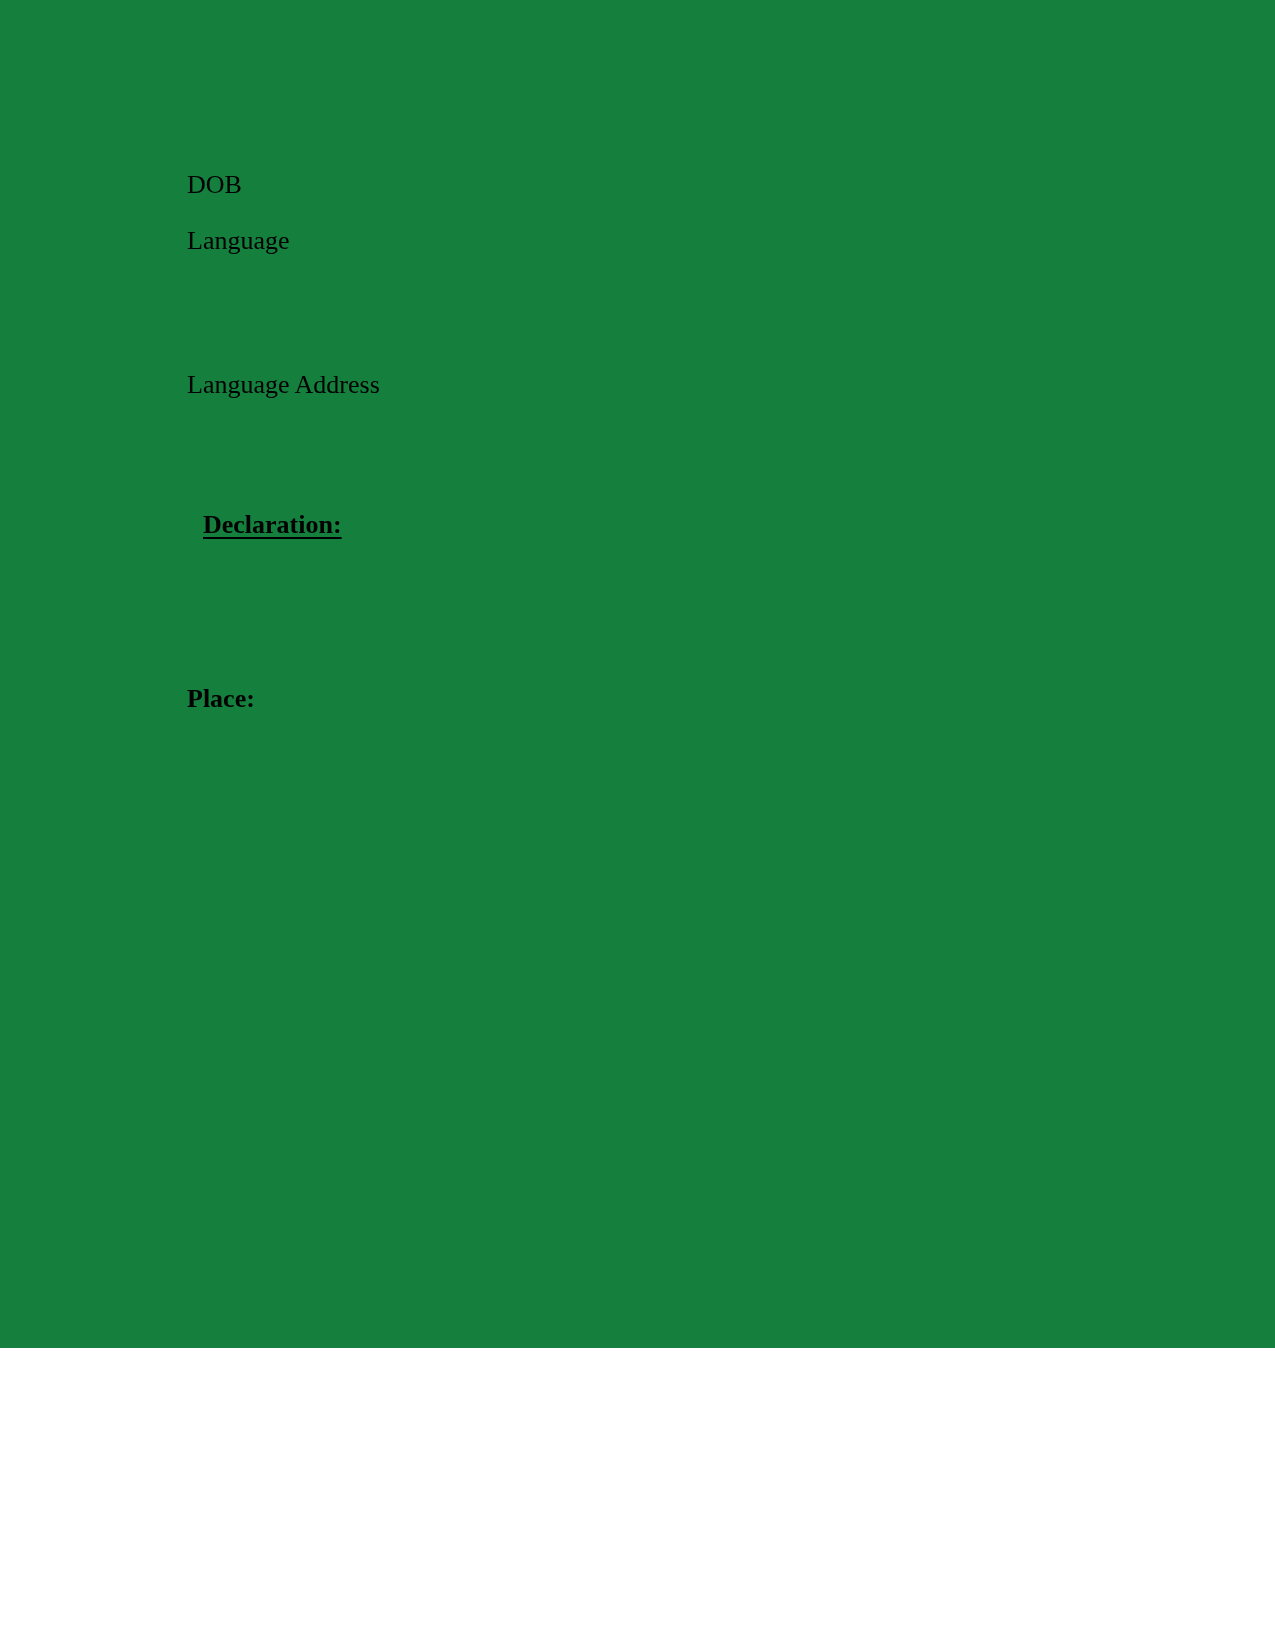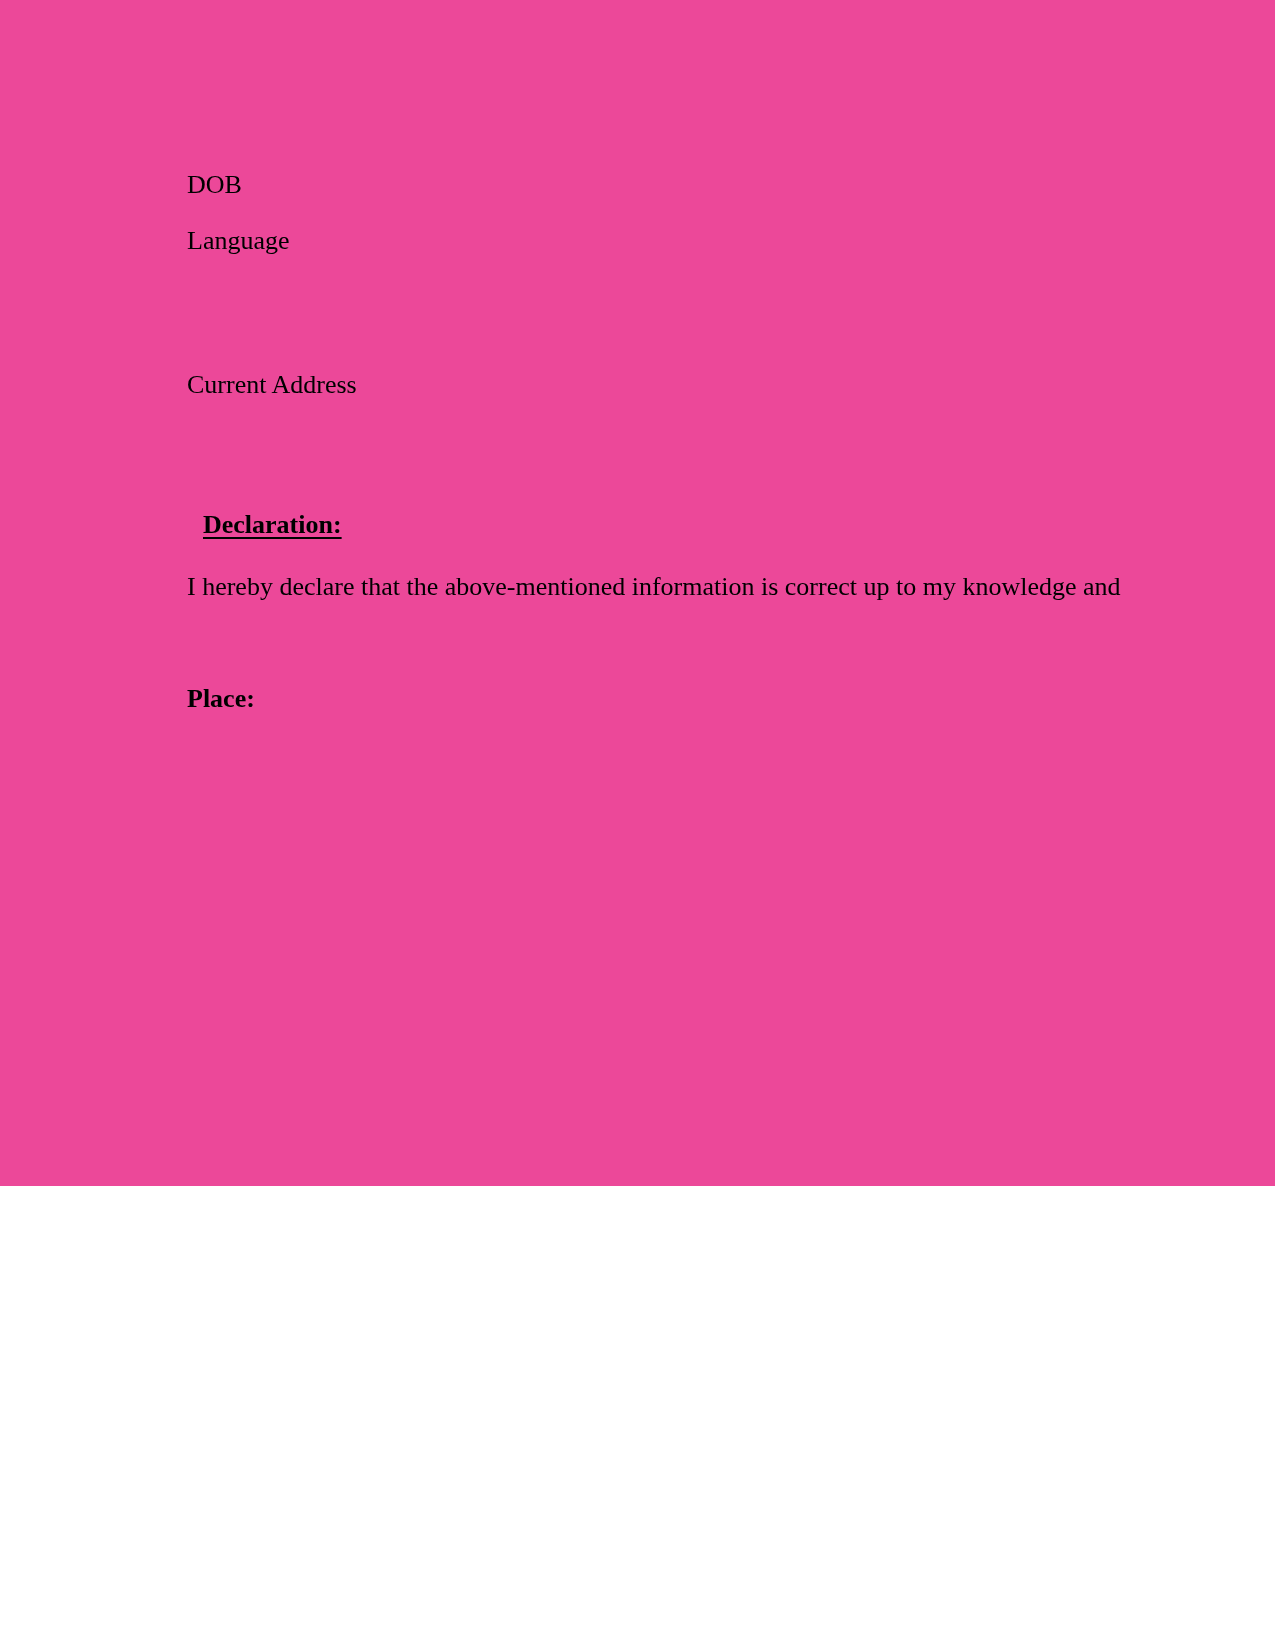--- a/index.html
+++ b/index.html
@@ -4,22 +4,22 @@
 <style>
   * { margin: 0; padding: 0; box-sizing: border-box; }
 
   html, body {
     background: #ffffff;
   }
 
   .page {
     position: relative;
     width: 1275px;
-    height: 1186px;
-    background: #ec4899;
+    height: 1348px;
+    background: #15803d;
     font-family: "Liberation Serif", "DejaVu Serif", serif;
     color: #000000;
     overflow: hidden;
   }
 
   .doc-text {
     position: absolute;
     left: 187px;
     font-size: 26px;
     line-height: 30px;
@@ -57,23 +57,22 @@
 </style>
 </head>
 <body>
 
 <div class="page">
 
   <div class="doc-text field-label-dob">DOB</div>
 
   <div class="doc-text field-label-language">Language</div>
 
-  <div class="doc-text field-label-address">Current Address</div>
+  <div class="doc-text field-label-address">Language Address</div>
 
   <div class="doc-text declaration-heading">Declaration:</div>
 
   <div class="doc-text declaration-paragraph">
-    <span class="para-line">I hereby declare that the above-mentioned information is correct up to my knowledge and</span>
   </div>
 
   <div class="doc-text place-label">Place:</div>
 
 </div>
 
 </body></html>

